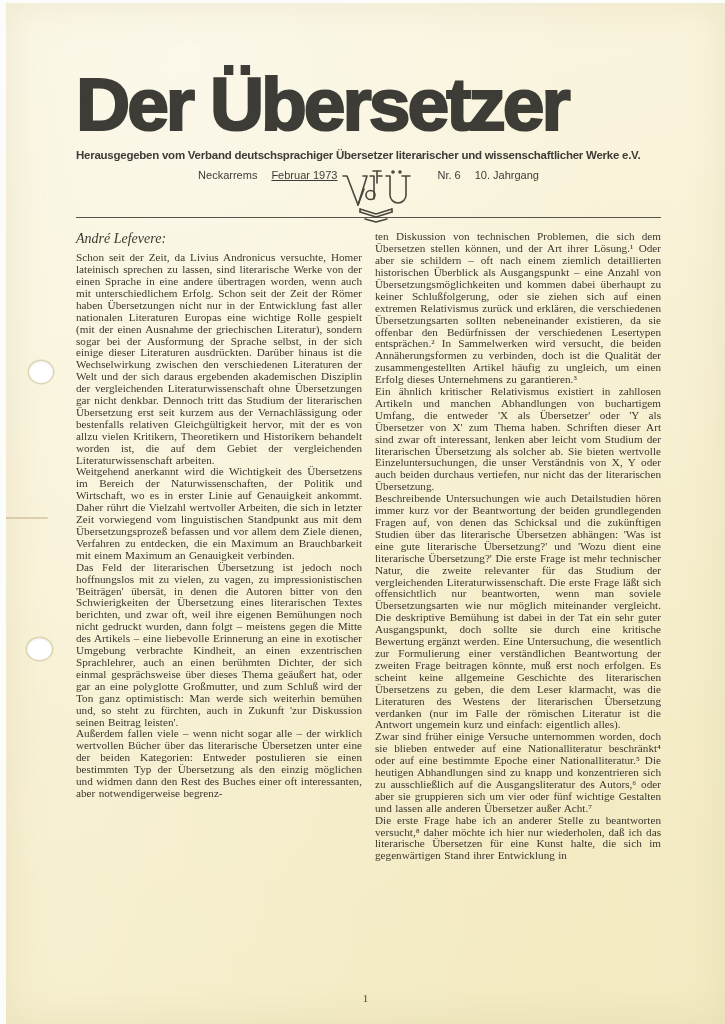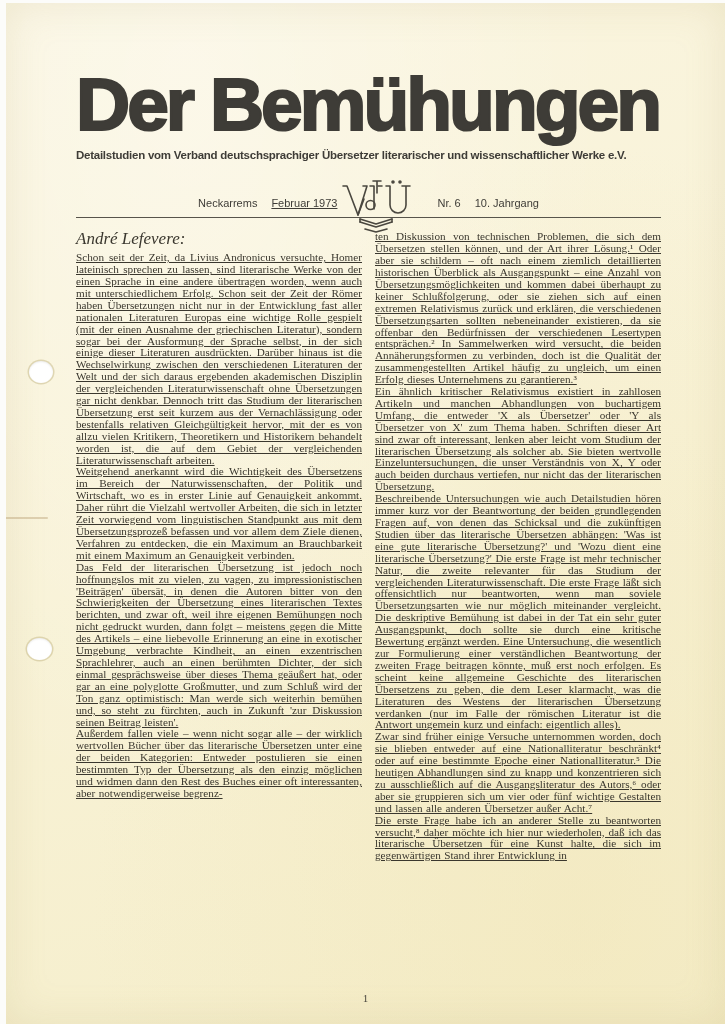--- a/index.html
+++ b/index.html
@@ -31,40 +31,40 @@
     white-space:nowrap;
   }
   .masthead-publisher{
     margin-top:9px;
     font-family:"Liberation Sans","DejaVu Sans",sans-serif;
     font-weight:700;font-size:11.5px;letter-spacing:-0.25px;color:#3e3c37;
     white-space:nowrap;
   }
   .issue-row{
     margin-top:8px;height:40px;
-    display:flex;align-items:flex-end;justify-content:center;
+    display:flex;align-items:flex-start;justify-content:center;
     font-family:"Liberation Sans","DejaVu Sans",sans-serif;
     font-size:11px;color:#3e3c37;
   }
   .issue-row .gap-s{margin-right:14px;}
   .issue-row .gap-l{text-decoration:underline;}
   .issue-row .gap-after-logo{margin-right:22px;}
   .vdu-logo{margin-bottom:-26px;}
   .head-rule{
     border:none;border-top:1.5px solid #57544b;
     margin:8px 0 0 0;width:585px;
   }
   .columns{margin-top:13px;display:flex;gap:13px;}
   .col{width:286px;color:#3a372e;font-size:11.2px;line-height:11.9px;text-align:justify;}
-  .author-line{font-style:italic;font-size:17px;margin:2px 0 7px 0;}
+  .author-line{font-style:italic;font-size:14px;margin:2px 0 7px 0;}
   .article-title{
     font-weight:700;font-size:13.4px;line-height:15.6px;margin:0 0 7px 0;
     white-space:pre-line;color:#33312a;
   }
-  .col p{margin:0;word-spacing:0.6px;text-decoration:underline;}
+  .col p{margin:0;word-spacing:0.6px;}
   .page-number{
     position:absolute;left:0;top:989px;width:719px;text-align:center;
     font-size:11px;color:#4a473f;
   }
   .hole{
     position:absolute;border-radius:50%;background:#ffffff;
     box-shadow:0 0 0 1.5px rgba(200,188,140,0.55), inset 0 1px 2px rgba(0,0,0,0.08);
   }
   .hole-1{left:29px;top:361px;width:24px;height:22px;}
   .hole-2{left:27px;top:638px;width:25px;height:22px;}
@@ -75,22 +75,22 @@
   .edge-left{position:absolute;left:0;top:0;width:6px;height:1024px;background:#fcfcfa;}
   .edge-top{position:absolute;left:0;top:0;width:725px;height:3px;background:#fcfcfa;}
 </style>
 </head>
 <body>
 
 <div class="paper">
   <div class="content">
 
     <header>
-      <h1 class="masthead-title">Der Bemühungen</h1>
-      <div class="masthead-publisher">Detailstudien vom Verband deutschsprachiger Übersetzer literarischer und wissenschaftlicher Werke e.V.</div>
+      <h1 class="masthead-title">Der Übersetzer</h1>
+      <div class="masthead-publisher">Herausgegeben vom Verband deutschsprachiger Übersetzer literarischer und wissenschaftlicher Werke e.V.</div>
 
       <div class="issue-row">
         <span class="gap-s">Neckarrems</span>
         <span class="gap-l">Februar 1973</span>
         <svg class="vdu-logo gap-after-logo" width="78" height="56" viewBox="0 0 78 56" fill="none" stroke="#4a473f" stroke-width="1.6" stroke-linecap="round" stroke-linejoin="round">
           <path d="M6 7 L10 7 L21 36 L30 7 L26 7"></path>
           <path d="M21 36 L27 20"></path>
           <path d="M40 2 L40 14 M36 2 L44 2"></path>
           <path d="M33 7 L37 7 L37 30 M41 7 L45 7"></path>
           <circle cx="33.5" cy="26" r="4.5"></circle>

